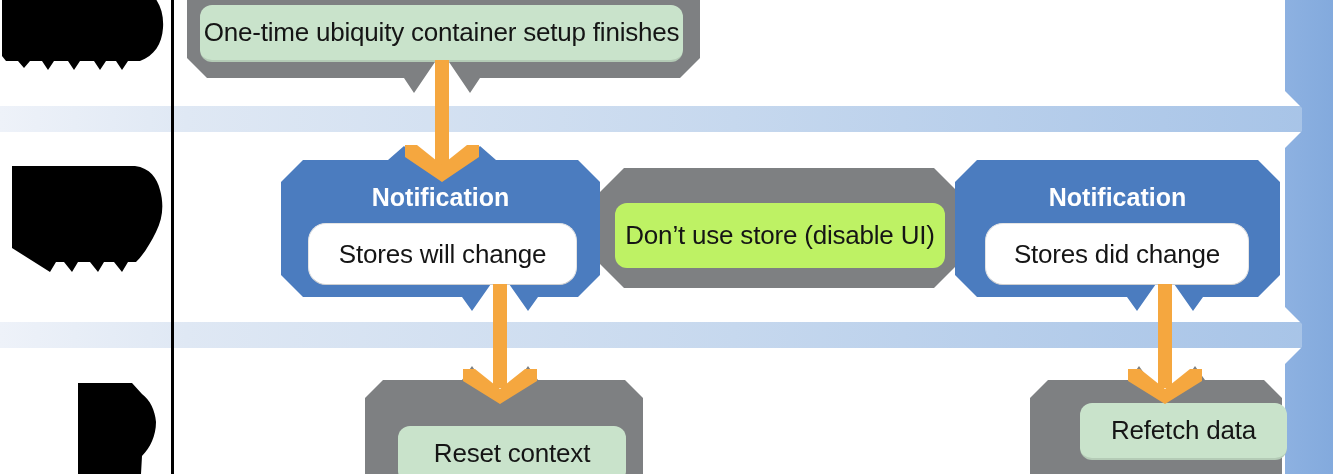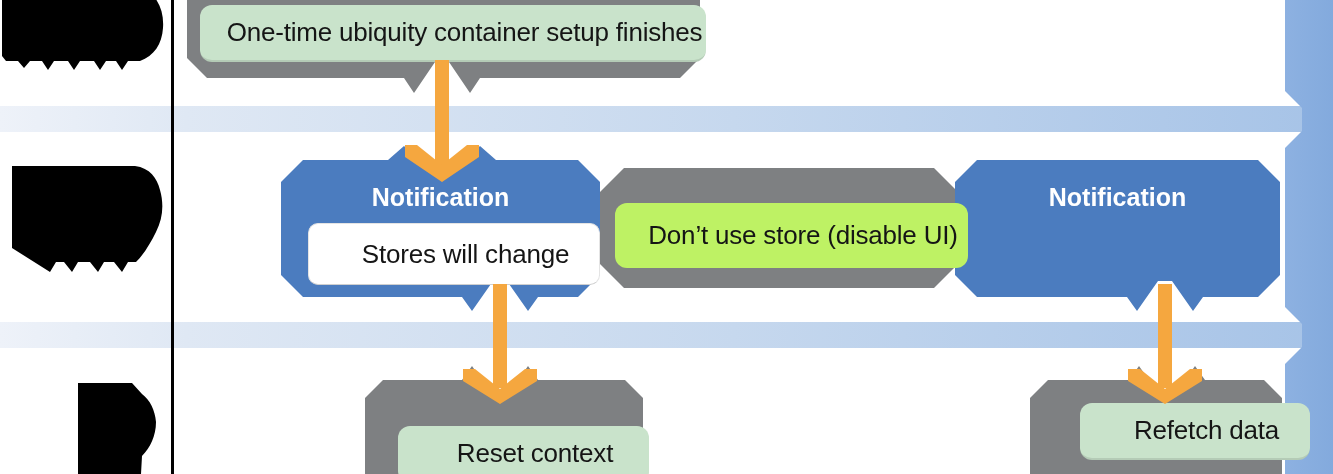--- a/index.html
+++ b/index.html
@@ -16,23 +16,23 @@
     background:linear-gradient(90deg,#8db1e1 0%,#83aadd 100%);
     clip-path:polygon(0 0,48px 0,48px 474px,0 474px,0 364px,17px 347px,17px 324px,0 307px,0 148px,17px 131px,17px 108px,0 91px);}
   
   .shape{display:block;}
   .fill-gray{fill:#7e8082;}
   .fill-blue{fill:#4b7cbf;}
   .fill-orange{fill:#f5a73f;}
   .fill-black{fill:#000;}
   
   .innerbox{display:flex;align-items:center;justify-content:center;
-    color:#151515;font-size:26px;white-space:nowrap;letter-spacing:-0.2px;z-index:5;padding-left:23px;}
+    color:#151515;font-size:26px;white-space:nowrap;letter-spacing:-0.2px;z-index:5;}
   .green{background:#c9e3cb;border-radius:12px;border-bottom:2px solid rgba(0,0,0,0.10);}
-  .white{background:#ffffff;border-radius:10px;border:1px solid #e4e4e4;border-bottom-color:#cfcfcf;}
+  .white{background:#ffffff;border-radius:18px;border:1px solid #e4e4e4;border-bottom-color:#cfcfcf;}
   .salmon{background:#bef264;border-radius:12px;}
   .notif-title{display:flex;justify-content:center;
     color:#ffffff;font-size:25px;font-weight:bold;z-index:6;}
   .z3{z-index:3;} .z4{z-index:4;} .z7{z-index:7;} .z8{z-index:8;}
   .midgray{background:#7e8082;
     clip-path:polygon(24px 0,calc(100% - 24px) 0,100% 24px,100% calc(100% - 24px),calc(100% - 24px) 100%,24px 100%,0 calc(100% - 24px),0 24px);}
 </style>
 </head>
 <body>
 
@@ -72,20 +72,23 @@
   <div class="abs innerbox white" style="left:308px;top:223px;width:267px;height:60px;">
     <span>Stores will change</span>
   </div>
 
   <svg class="abs z4 shape" style="left:955px;top:160px;" width="325" height="152" viewBox="0 0 325 152">
     <polygon class="fill-blue" points="22,0 303,0 325,22 325,115 303,137 248,137 238,151 217,121 203,121 182,151 172,137 22,137 0,115 0,22"></polygon>
   </svg>
   <div class="abs notif-title" style="left:955px;top:183px;width:325px;height:30px;">
     <span>Notification</span>
   </div>
+  <div class="abs innerbox white" style="left:985px;top:223px;width:262px;height:60px;">
+    <span>Stores did change</span>
+  </div>
 
   <svg class="abs z3 shape" style="left:365px;top:366px;" width="278" height="108" viewBox="0 0 278 108">
     <polygon class="fill-gray" points="0,32 18,14 97,14 107,0 128,30 142,30 163,0 173,14 260,14 278,32 278,108 0,108"></polygon>
   </svg>
   <div class="abs innerbox green" style="left:398px;top:426px;width:228px;height:55px;">
     <span>Reset context</span>
   </div>
 
   <svg class="abs z3 shape" style="left:1030px;top:366px;" width="252" height="108" viewBox="0 0 252 108">
     <polygon class="fill-gray" points="0,32 18,14 99,14 109,0 130,30 144,30 165,0 175,14 234,14 252,32 252,108 0,108"></polygon>

